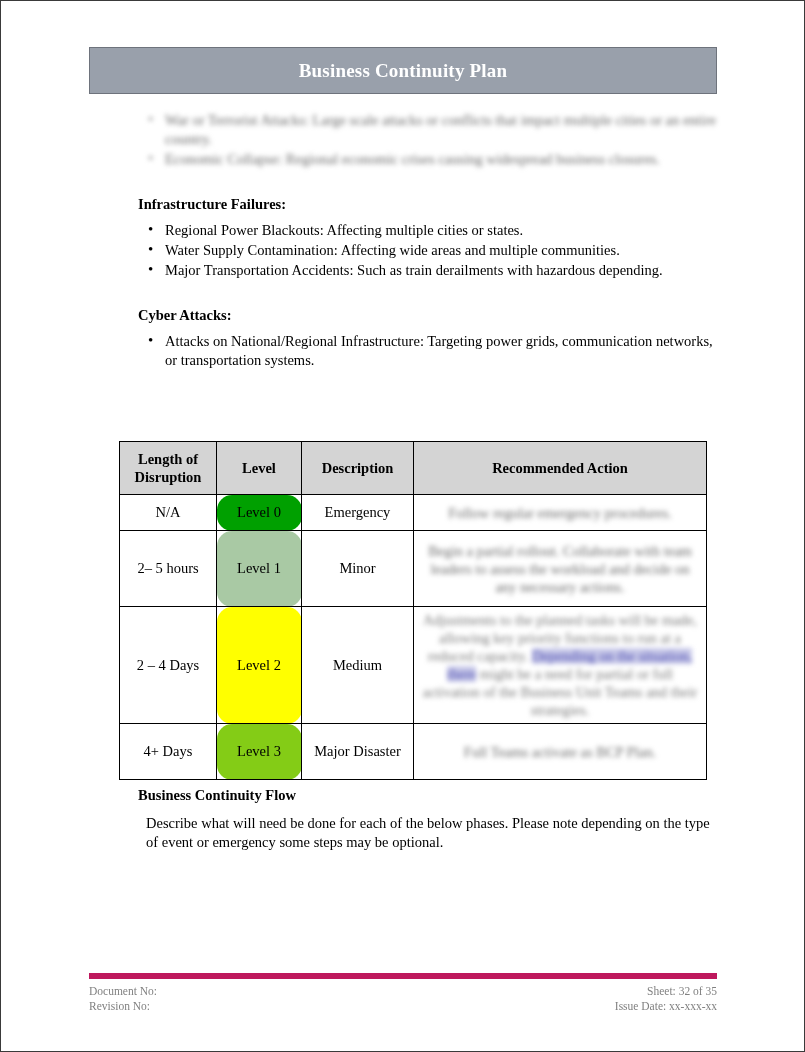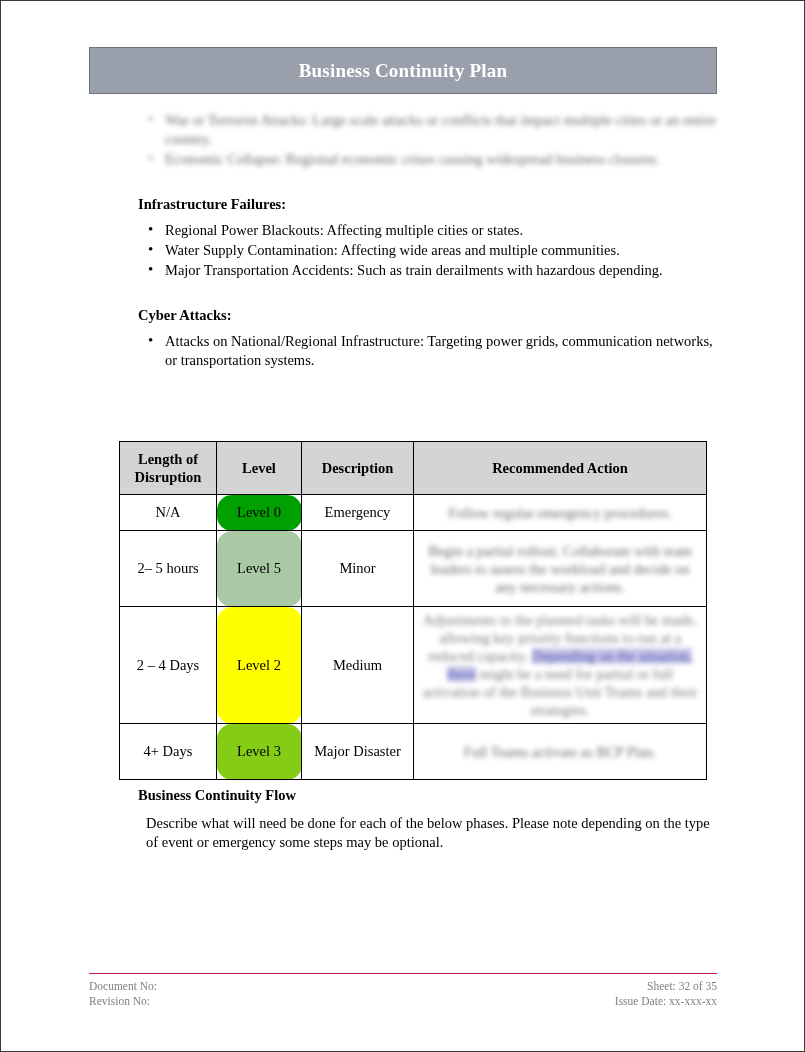--- a/index.html
+++ b/index.html
@@ -176,21 +176,21 @@
     line-height: 19px;
     margin: 8px;
   }
 
   
   #footer {
     position: absolute;
     left: 0px;
     top: 972px;
     width: 628px;
-    border-top: 1px solid #be185d;
+    border-top: 6px solid #be185d;
     padding-top: 5px;
     display: flex;
     justify-content: space-between;
     color: #808080;
     font-size: 11.5px;
     line-height: 15px;
     gap: 20px;
   }
   #footer .f-left { text-align: left; }
   #footer .f-right { text-align: right; }
@@ -250,21 +250,21 @@
         </thead>
         <tbody>
           <tr class="row-h0">
             <td>N/A</td>
             <td class="cell-level lvl0">Level 0</td>
             <td>Emergency</td>
             <td class="cell-action blurred">Follow regular emergency procedures.</td>
           </tr>
           <tr class="row-h1">
             <td>2– 5 hours</td>
-            <td class="cell-level lvl1">Level 5</td>
+            <td class="cell-level lvl1">Level 1</td>
             <td>Minor</td>
             <td class="cell-action blurred">Begin a partial rollout. Collaborate with team leaders to assess the workload and decide on any necessary actions.</td>
           </tr>
           <tr class="row-h2">
             <td>2 – 4 Days</td>
             <td class="cell-level lvl2">Level 2</td>
             <td>Medium</td>
             <td class="cell-action blurred-strong"><span>Adjustments to the planned tasks will be made, allowing key priority functions to run at a reduced capacity. </span><span class="link-hl">Depending on the situation, there</span><span> might be a need for partial or full activation of the Business Unit Teams and their strategies.</span></td>
           </tr>
           <tr class="row-h3">

